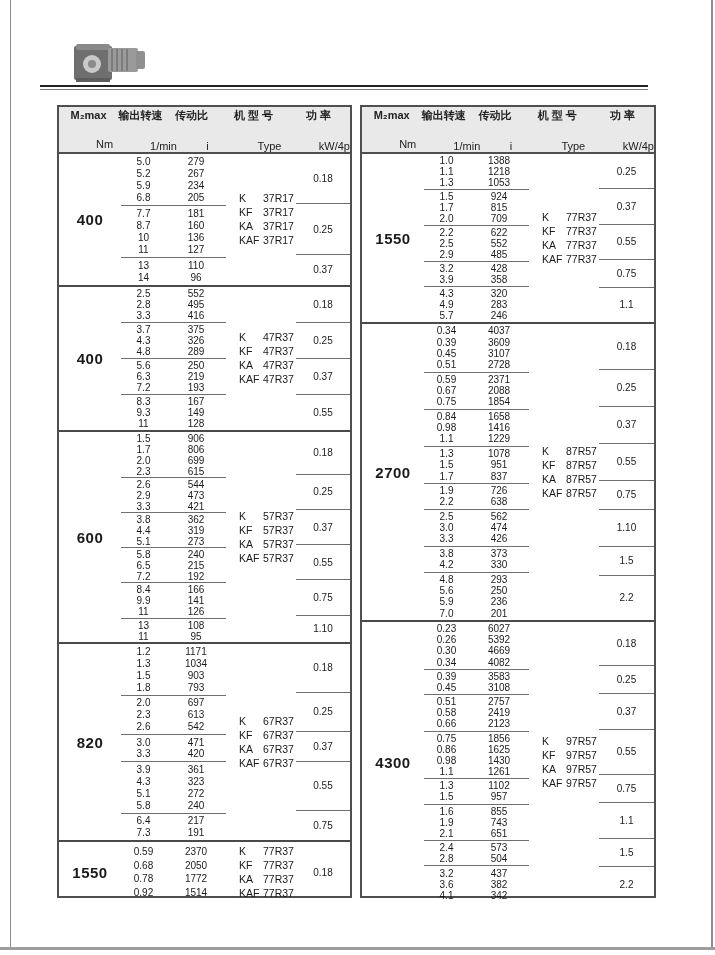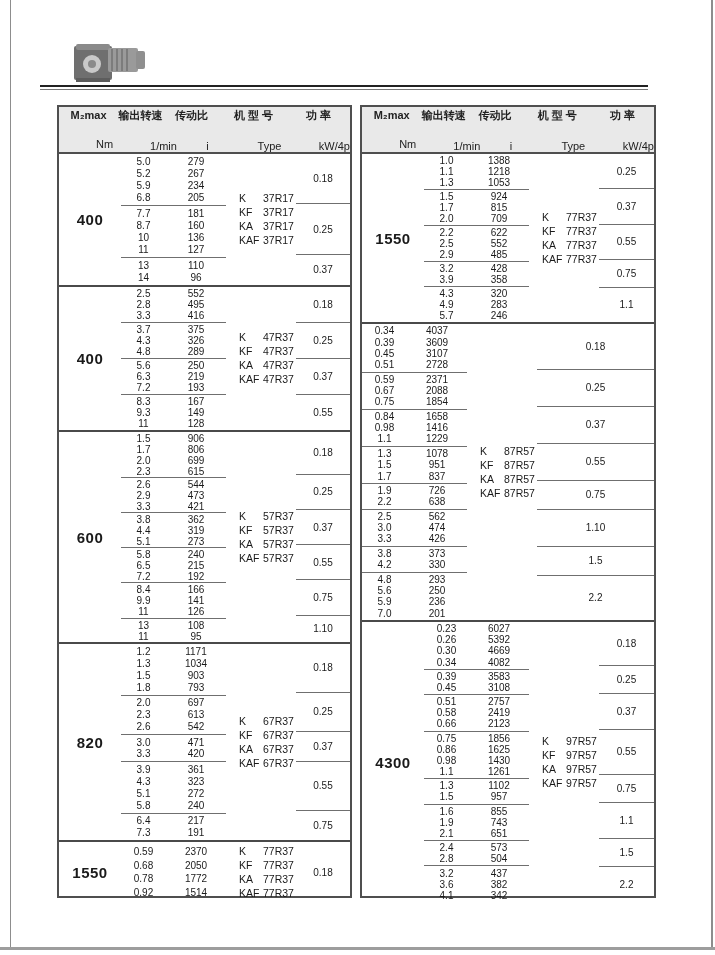--- a/index.html
+++ b/index.html
@@ -680,20 +680,21 @@
           </div>
           <div class="pgrp" style="flex-grow: 2;">
             <span class="pval">0.75</span>
           </div>
           <div class="pgrp" style="flex-grow: 3;">
             <span class="pval">1.1</span>
           </div>
         </div>
       </div>
       <div class="section" style="height: 298px; flex: 0 0 298px;">
+        <div class="col-torque">2700</div>
         <div class="col-mid">
           <div class="grp" style="flex-grow: 4;">
             <div class="pair">
               <span class="spd">0.34</span>
               <span class="rat">4037</span>
             </div>
             <div class="pair">
               <span class="spd">0.39</span>
               <span class="rat">3609</span>
             </div>

